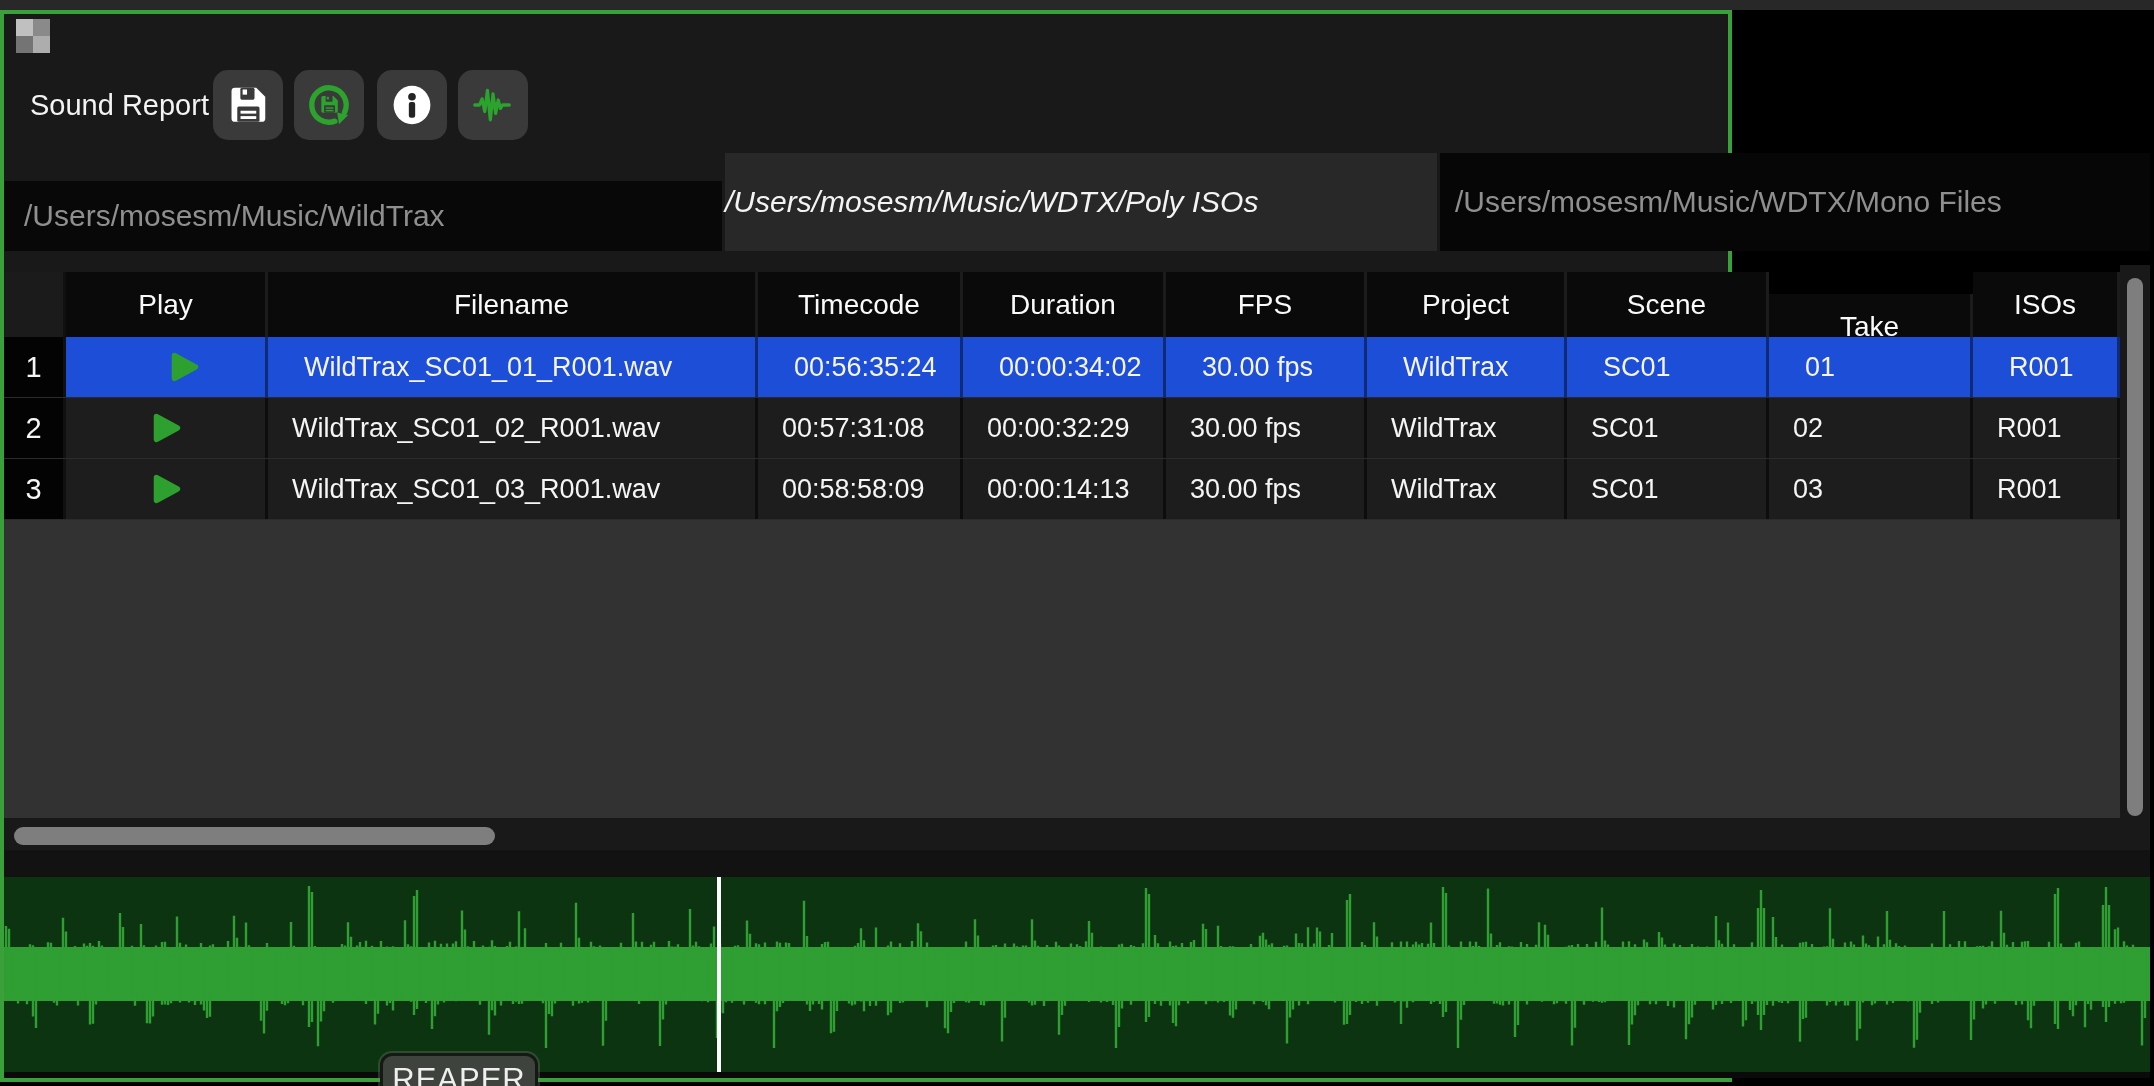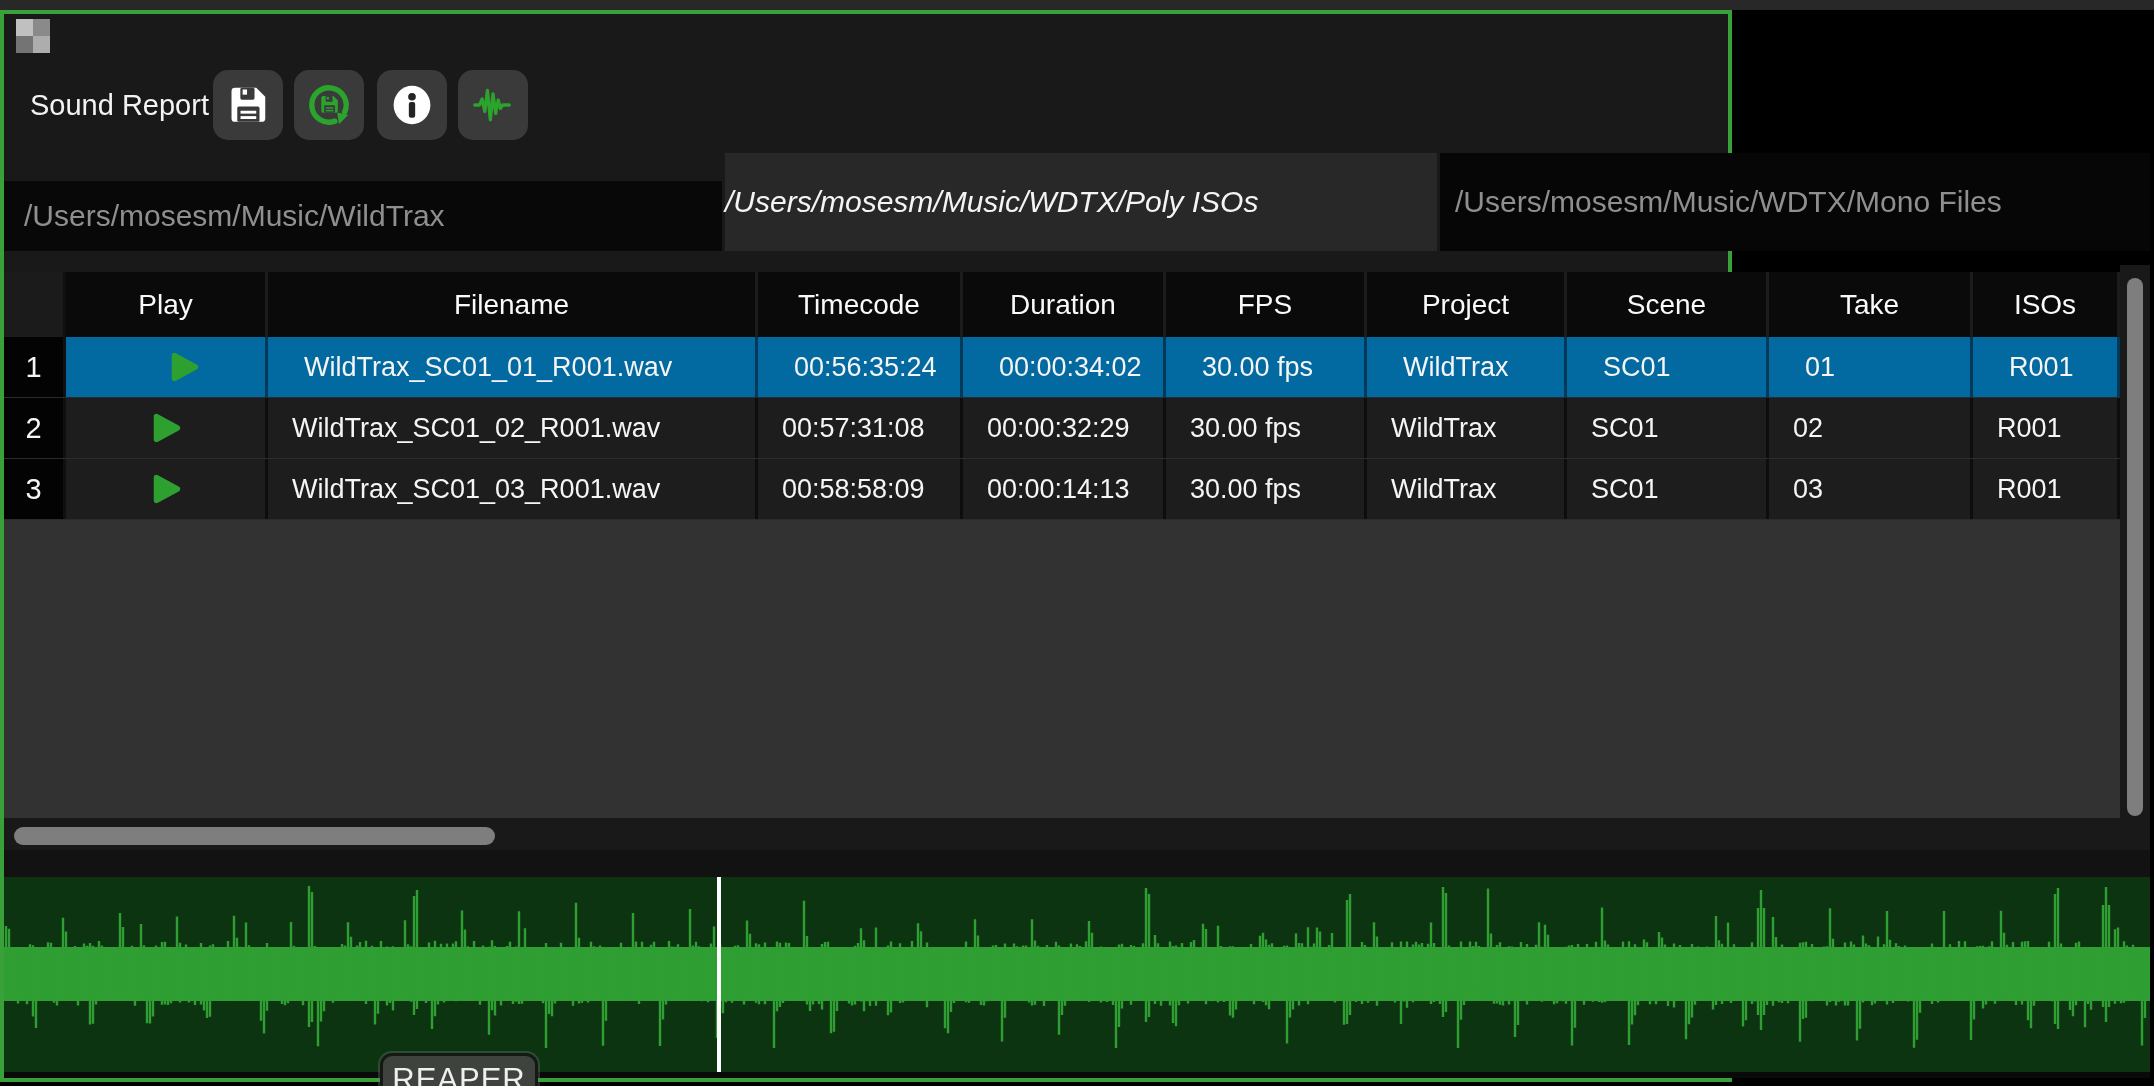--- a/index.html
+++ b/index.html
@@ -36,21 +36,21 @@
   .thead{position:absolute;left:0;top:258px;width:2116px;height:65px;display:flex;}
   .hcell{box-sizing:border-box;height:65px;background:#0a0a0a;border-right:3px solid #1c1c1c;
     display:flex;align-items:center;justify-content:center;font-size:28px;color:#fafafa;flex:none;}
   .hcell.idx{background:#1b1b1b;border-right:3px solid #101010;}
   .tbody{position:absolute;left:0;top:323px;width:2116px;}
   .trow{display:flex;height:60px;border-bottom:1px solid #2b2b2b;cursor:default;}
   .tcell{box-sizing:border-box;height:60px;background:#1d1d1d;border-right:3px solid rgba(0,0,0,.55);
     display:flex;align-items:center;padding-left:24px;font-size:27px;color:#f5f5f5;flex:none;overflow:hidden;white-space:nowrap;}
   .tcell.num{background:#030303;justify-content:center;padding-left:0;font-size:29px;border-right:3px solid #101010;}
   .tcell.play{justify-content:center;padding-left:0;}
-  .trow.selected .tcell:not(.num){background:#0369a1;border-right:3px solid rgba(0,0,0,.45);padding-left:36px;}
+  .trow.selected .tcell:not(.num){background:#1d4ed8;border-right:3px solid rgba(0,0,0,.45);padding-left:36px;}
   .playbtn{background:transparent;border:none;padding:0;line-height:0;cursor:pointer;}
   .empty-area{position:absolute;left:0;top:506px;width:2116px;height:298px;background:#323232;}
   
   .vtrack{position:absolute;left:2116px;top:251px;width:30px;height:585px;background:#191919;}
   .vthumb{position:absolute;left:7px;top:13px;width:16px;height:538px;border-radius:8px;background:#7e7e7e;}
   .hstrip{position:absolute;left:0;top:804px;width:2146px;height:32px;background:#191919;}
   .hthumb{position:absolute;left:10px;top:9px;width:481px;height:18px;border-radius:9px;background:#7e7e7e;}
   .gap-strip{position:absolute;left:0;top:836px;width:2146px;height:27px;background:#121212;}
   
   .waveform{position:absolute;left:0;top:863px;width:2146px;height:195px;overflow:hidden;}
@@ -144,21 +144,21 @@
 
   <div class="thead">
       <div class="hcell idx" style="width: 62px;"></div>
       <div class="hcell" style="width: 202px;">Play</div>
       <div class="hcell" style="width: 490px;">Filename</div>
       <div class="hcell" style="width: 205px;">Timecode</div>
       <div class="hcell" style="width: 203px;">Duration</div>
       <div class="hcell" style="width: 201px;">FPS</div>
       <div class="hcell" style="width: 200px;">Project</div>
       <div class="hcell" style="width: 202px;">Scene</div>
-      <div class="hcell" style="width: 204px;">Take</div>
+      <div class="hcell" style="width: 204px; margin-top: 22px;">Take</div>
       <div class="hcell" style="width: 147px;">ISOs</div>
     </div>
   <div class="tbody">
       <div class="trow selected">
         <div class="tcell num" style="width: 62px;">1</div>
         <div class="tcell play" style="width: 202px;">
           <button class="playbtn"><span><svg viewBox="0 0 36 36" width="34" height="34">
                 <polygon points="8,6 30,18 8,30" fill="#2da02f" stroke="#2da02f" stroke-width="6" stroke-linejoin="round"></polygon>
               </svg></span></button>
         </div>

